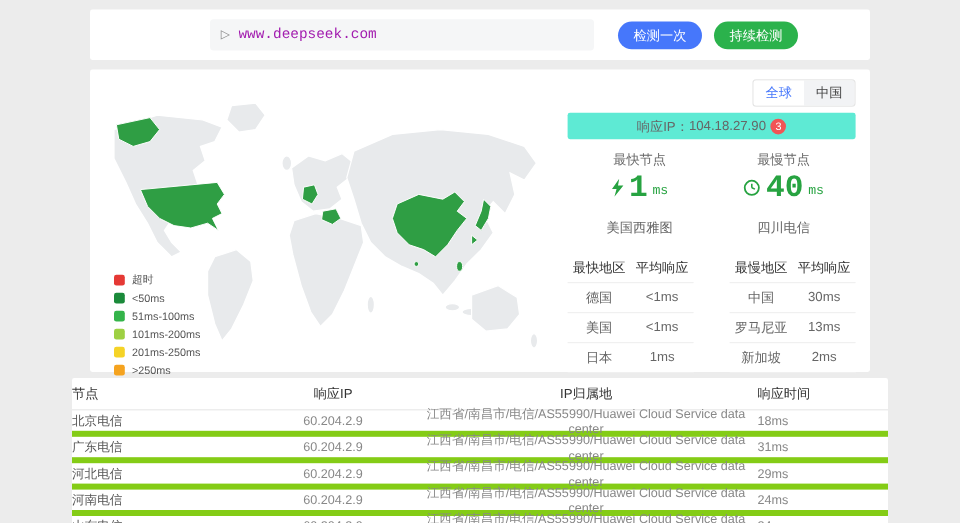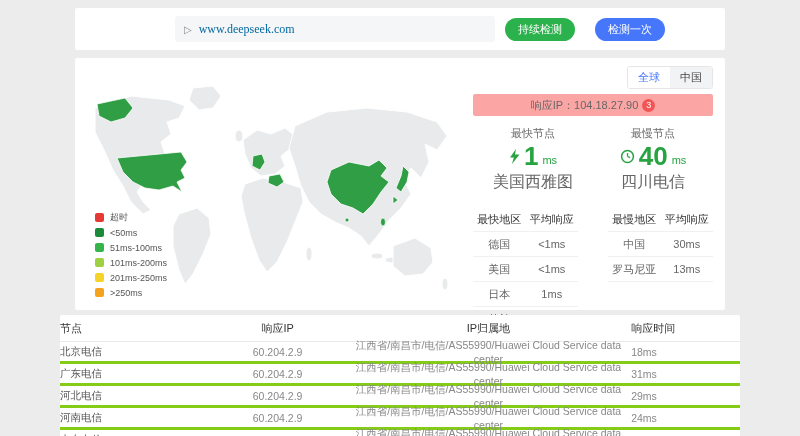--- a/index.html
+++ b/index.html
@@ -8,81 +8,81 @@
     position: relative; background: #ececec;
     font-family: "Liberation Sans", sans-serif;
   }
   
   .topbar { position: absolute; left: 75px; top: 8px; width: 650px; height: 42px;
     background: #fff; border-radius: 2px; display: flex; align-items: center; }
   .url-wrap { margin-left: 100px; width: 320px; height: 26px; background: #f5f6f7;
     border-radius: 3px; display: flex; align-items: center; padding: 0 9px; }
   .url-wrap .go-ic { font-size: 10px; color: #888; margin-right: 7px; }
   .url-wrap input { border: none; background: transparent; outline: none;
-    font-size: 12px; color: #0369a1; width: 100%; font-family: Liberation Serif, serif; }
+    font-size: 12px; color: #a21caf; width: 100%; font-family: Liberation Mono, monospace; }
   .btn { height: 23px; padding: 0 13px; border: none; border-radius: 12px;
     color: #fff; font-size: 11px; cursor: pointer; font-family: inherit; }
   .btn.blue { background: #4677fb; margin-left: 20px; }
   .btn.green { background: #2bb24c; margin-left: 10px; }
   
   .main-card { position: absolute; left: 75px; top: 58px; width: 650px; height: 252px;
     background: #fff; border-radius: 2px; }
   .map-svg { position: absolute; left: 6px; top: 20px; }
-  .legend { position: absolute; left: 20px; top: 152px; }
+  .legend { position: absolute; left: 20px; top: 168px; }
   .legend-item { display: flex; align-items: center; height: 15px; }
   .swatch { width: 9px; height: 9px; border-radius: 2px; margin-right: 6px; }
   .sw0 { background: #e53935; } .sw1 { background: #1b8a3a; }
   .sw2 { background: #34b44a; } .sw3 { background: #9ed043; }
   .sw4 { background: #f5d327; } .sw5 { background: #f5a31f; }
   .legend-label { font-size: 9px; color: #555; }
   .tabs { position: absolute; right: 12px; top: 8px; display: flex;
     border: 1px solid #e6e6e6; border-radius: 3px; overflow: hidden; }
   .tab { font-size: 11px; padding: 3px 10px; background: #f2f3f5; color: #444; cursor: pointer; }
   .tab.active { background: #fff; color: #4677fb; }
   
   .right-col { position: absolute; left: 398px; top: 36px; width: 240px; }
-  .ip-bar { background: #fca5a5; height: 22px; display: flex; align-items: center;
+  .ip-bar { background: #5eead4; height: 22px; display: flex; align-items: center;
     justify-content: center; font-size: 11px; color: #666; border-radius: 2px; }
   .ip-badge { width: 13px; height: 13px; border-radius: 50%; background: #f25555;
     color: #fff; font-size: 9px; display: flex; align-items: center;
     justify-content: center; margin-left: 4px; }
   .stats { display: flex; margin-top: 10px; }
-  .stat { flex: 1; text-align: center; }
+  .stat { flex: 1; text-align: center; font-family: Liberation Mono, monospace; }
   .stat-title { font-size: 11px; color: #666; }
   .stat-num { margin-top: 1px; display: flex; align-items: center; justify-content: center; gap: 4px; }
   .stat-value { font-size: 26px; font-weight: 700; color: #27a341; line-height: 28px; }
   .stat-unit { font-size: 11px; color: #27a341; align-self: flex-end; margin-bottom: 4px; }
-  .stat-loc { font-size: 16px; color: #666; margin-top: 2px; }
+  .stat-loc { font-size: 11px; color: #666; margin-top: 12px; }
   .mini-tables { display: flex; gap: 30px; margin-top: 14px; }
   .mini { flex: 1; font-size: 11px; }
   .mini-row { display: flex; height: 25px; align-items: center; border-bottom: 1px solid #f0f0f0; }
   .mini-row.head .mini-cell { color: #333; }
   .mini-cell { flex: 1; text-align: center; color: #666; }
   
   .bottom-card { position: absolute; left: 60px; top: 315px; width: 680px;
     background: #fff; border-radius: 2px; }
   .trow { display: flex; height: 22px; align-items: center;
-    border-bottom: 3px solid #84cc16; font-size: 10.5px; color: #888; }
+    border-bottom: 5px solid #84cc16; font-size: 10.5px; color: #888; }
   .trow.head { height: 27px; color: #333; font-size: 11px; border-bottom: 1px solid #e9e9e9; }
   .trow.head .c-node { color: #333; }
   .c-node { width: 22%; text-align: left; color: #555; }
   .c-ip { width: 20%; text-align: center; }
   .c-loc { width: 42%; text-align: center; }
   .c-time { width: 16%; text-align: left; }
 </style>
 </head>
 <body>
 
 <div class="topbar">
   <div class="url-wrap">
     <span class="go-ic">▷</span>
     <input value="www.deepseek.com" style="">
   </div>
+  <button class="btn blue">检测一次</button>
   <button class="btn green">持续检测</button>
-  <button class="btn blue">检测一次</button>
 </div>
 
 <div class="main-card">
 
   <svg class="map-svg" width="380" height="230" viewBox="0 0 380 230">
     <g fill="#e8eaec" stroke="#ffffff" stroke-width="1">
       <path d="M112,10 L132,8 L140,18 L132,30 L118,32 L108,22 Z"></path>
       <path d="M14,30 L50,18 L88,22 L104,28 L98,40 L86,44 L90,56 L80,64 L84,76 L74,88 L64,102 L56,114 L62,124 L70,132 L62,136 L50,124 L42,108 L32,92 L24,74 L14,54 Z"></path>
       <path d="M98,136 L116,130 L128,140 L130,156 L122,176 L112,196 L104,206 L98,192 L92,168 L92,148 Z"></path>
       <ellipse cx="158" cy="58" rx="4" ry="6"></ellipse>
@@ -204,20 +204,24 @@
           <span class="mini-cell">平均响应</span>
         </div>
         <div class="mini-row">
           <span class="mini-cell">中国</span>
           <span class="mini-cell">30ms</span>
         </div>
         <div class="mini-row">
           <span class="mini-cell">罗马尼亚</span>
           <span class="mini-cell">13ms</span>
         </div>
+        <div class="mini-row">
+          <span class="mini-cell">新加坡</span>
+          <span class="mini-cell">2ms</span>
+        </div>
       </div>
     </div>
   </div>
 </div>
 
 <div class="bottom-card">
   <div class="trow head">
     <span class="c-node">节点</span>
     <span class="c-ip">响应IP</span>
     <span class="c-loc">IP归属地</span>

